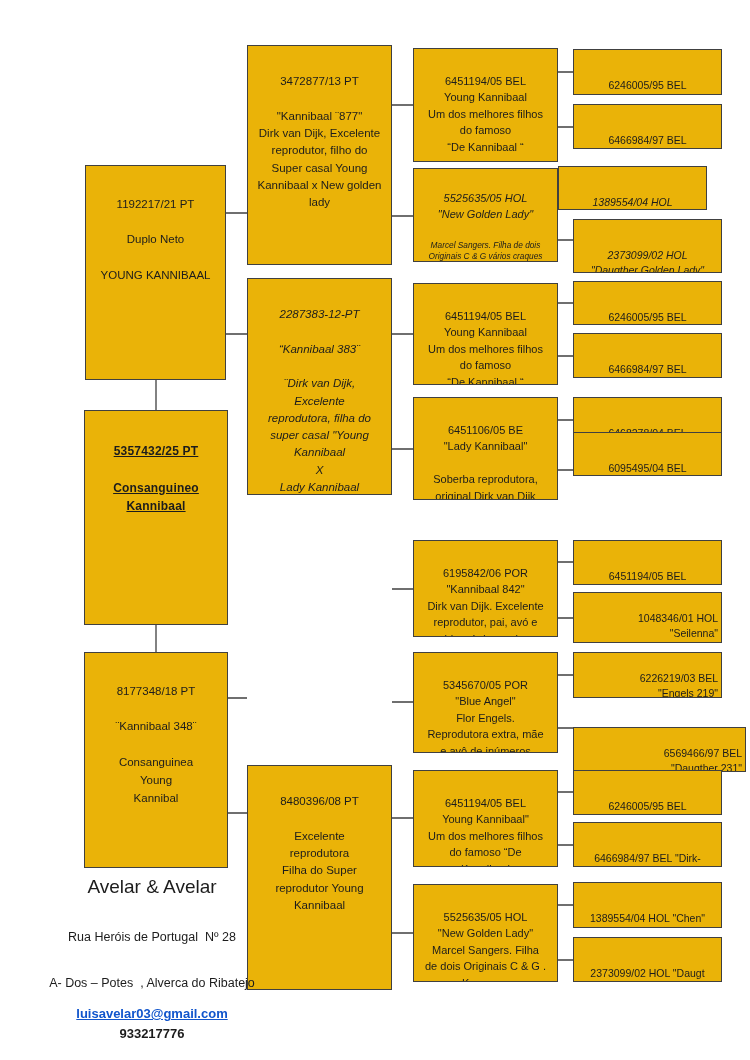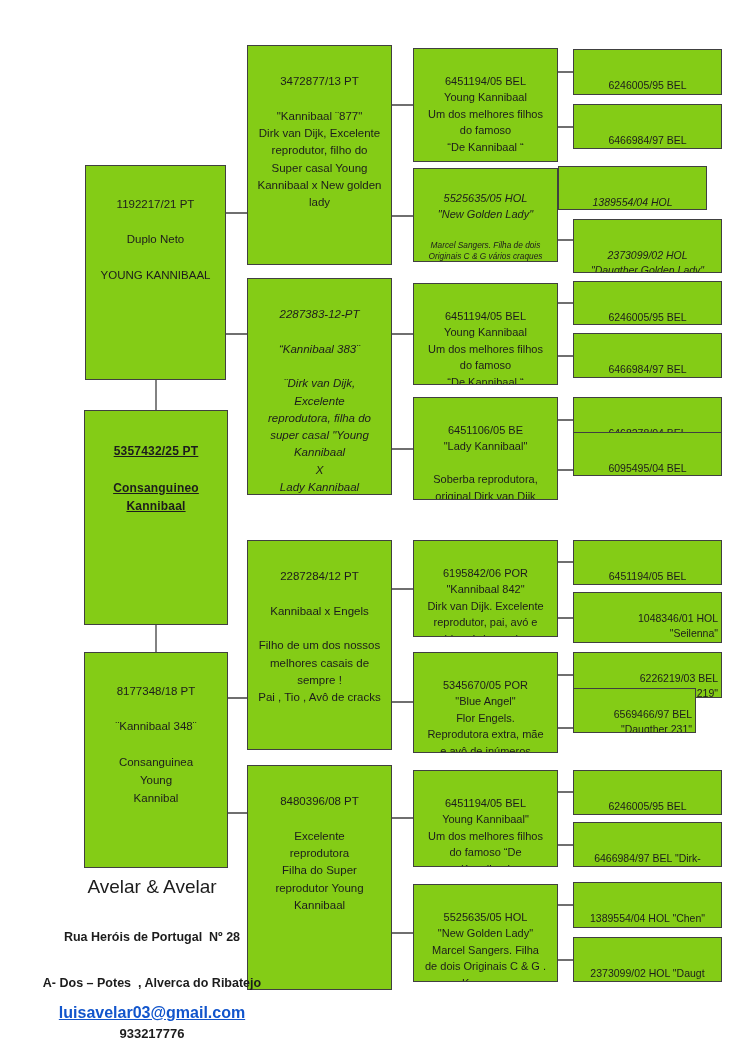--- a/index.html
+++ b/index.html
@@ -1,35 +1,35 @@
 <!DOCTYPE html>
 <html><head>
 <meta charset="utf-8">
 <style>
   html,body{margin:0;padding:0;background:#ffffff;}
   .page{position:relative;width:750px;height:1060px;background:#ffffff;
         font-family:"Liberation Sans", sans-serif;overflow:hidden;}
   .wires{position:absolute;left:0;top:0;}
   .wires path{stroke:#404040;stroke-width:1.3;fill:none;}
-  .pbox{position:absolute;box-sizing:border-box;border:1.3px solid #404040;background:#84cc16;
+  .pbox{position:absolute;box-sizing:border-box;border:1.3px solid #404040;background:#eab308;
         text-align:center;color:#1c1c1c;white-space:pre-line;overflow:hidden;}
   .c1{font-size:11.5px;line-height:1.55;padding:12px 6px;}
   .subject{font-weight:bold;font-size:12px;letter-spacing:.2px;text-decoration:underline;}
   .c2{font-size:11.5px;line-height:1.5;padding:10px 5px;}
   .c3{font-size:11px;line-height:1.5;padding:7px 3px;}
   .c4{font-size:10.5px;line-height:1.45;padding:13px 3px;}
   .p3{padding-top:3px;text-align:right;}
   .tight{padding-top:4px;}
   .italic{font-style:italic;}
   .bx-head,.bx-body{white-space:pre-line;}
   .c3 .bx-body.sm{font-size:8.3px;line-height:1.38;margin-top:1px;}
   .contact{position:absolute;left:22px;top:876px;width:260px;text-align:center;color:#1c1c1c;}
   .contact .name{font-size:19px;font-weight:normal;margin-bottom:28px;}
-  .contact .addr{font-size:12.5px;font-weight:bold;margin-bottom:14px;white-space:pre;margin-top:32px;}
-  .contact .email a{font-size:16px;font-weight:bold;color:#1155cc;text-decoration:underline;}
+  .contact .addr{font-size:12.5px;font-weight:normal;margin-bottom:14px;white-space:pre;margin-top:32px;}
+  .contact .email a{font-size:13px;font-weight:bold;color:#1155cc;text-decoration:underline;}
   .contact .email{margin-bottom:4px;}
   .contact .phone{font-size:13px;font-weight:bold;}
 </style>
 </head>
 <body>
 
 <div class="page">
 
   <svg class="wires" width="750" height="1060" viewBox="0 0 750 1060">
     <path d="M156 380 V410 M156 625 V652"></path>
@@ -78,30 +78,20 @@
 
 “Kannibaal 383¨
 
 ¨Dirk van Dijk,
 Excelente
 reprodutora, filha do
 super casal "Young
 Kannibaal
 X
 Lady Kannibaal</div>
-  </div>
-  <div class="pbox c2" style="left:247px;top:540px;width:145px;height:210px">
-    <div class="bx-head">2287284/12 PT
-
-Kannibaal x Engels
-
-Filho de um dos nossos
-melhores casais de
-sempre !
-Pai , Tio , Avô de cracks</div>
   </div>
   <div class="pbox c2" style="left:247px;top:765px;width:145px;height:225px">
     <div class="bx-head">8480396/08 PT
 
 Excelente
 reprodutora
 Filha do Super
 reprodutor Young
 Kannibaal</div>
   </div>
@@ -205,21 +195,21 @@
   <div class="pbox c4 p3" style="left:573px;top:592px;width:149px;height:51px">
     <div class="bx-head">1048346/01 HOL
 "Seilenna"
 Pieter Veenstra.</div>
   </div>
   <div class="pbox c4 p3" style="left:573px;top:652px;width:149px;height:46px">
     <div class="bx-head">6226219/03 BEL
 "Engels 219"</div>
     
   </div>
-  <div class="pbox c4 p3" style="left:573px;top:688px;width:123px;height:45px">
+  <div class="pbox c4 p3" style="left:573px;top:727px;width:173px;height:45px">
     <div class="bx-head">6569466/97 BEL
 "Daugther 231"</div>
     
   </div>
   <div class="pbox c4" style="left:573px;top:770px;width:149px;height:45px">
     <div class="bx-head">6246005/95 BEL
 "De Kannibaal"</div>
   </div>
   <div class="pbox c4" style="left:573px;top:822px;width:149px;height:45px">
     <div class="bx-head">6466984/97 BEL "Dirk-

